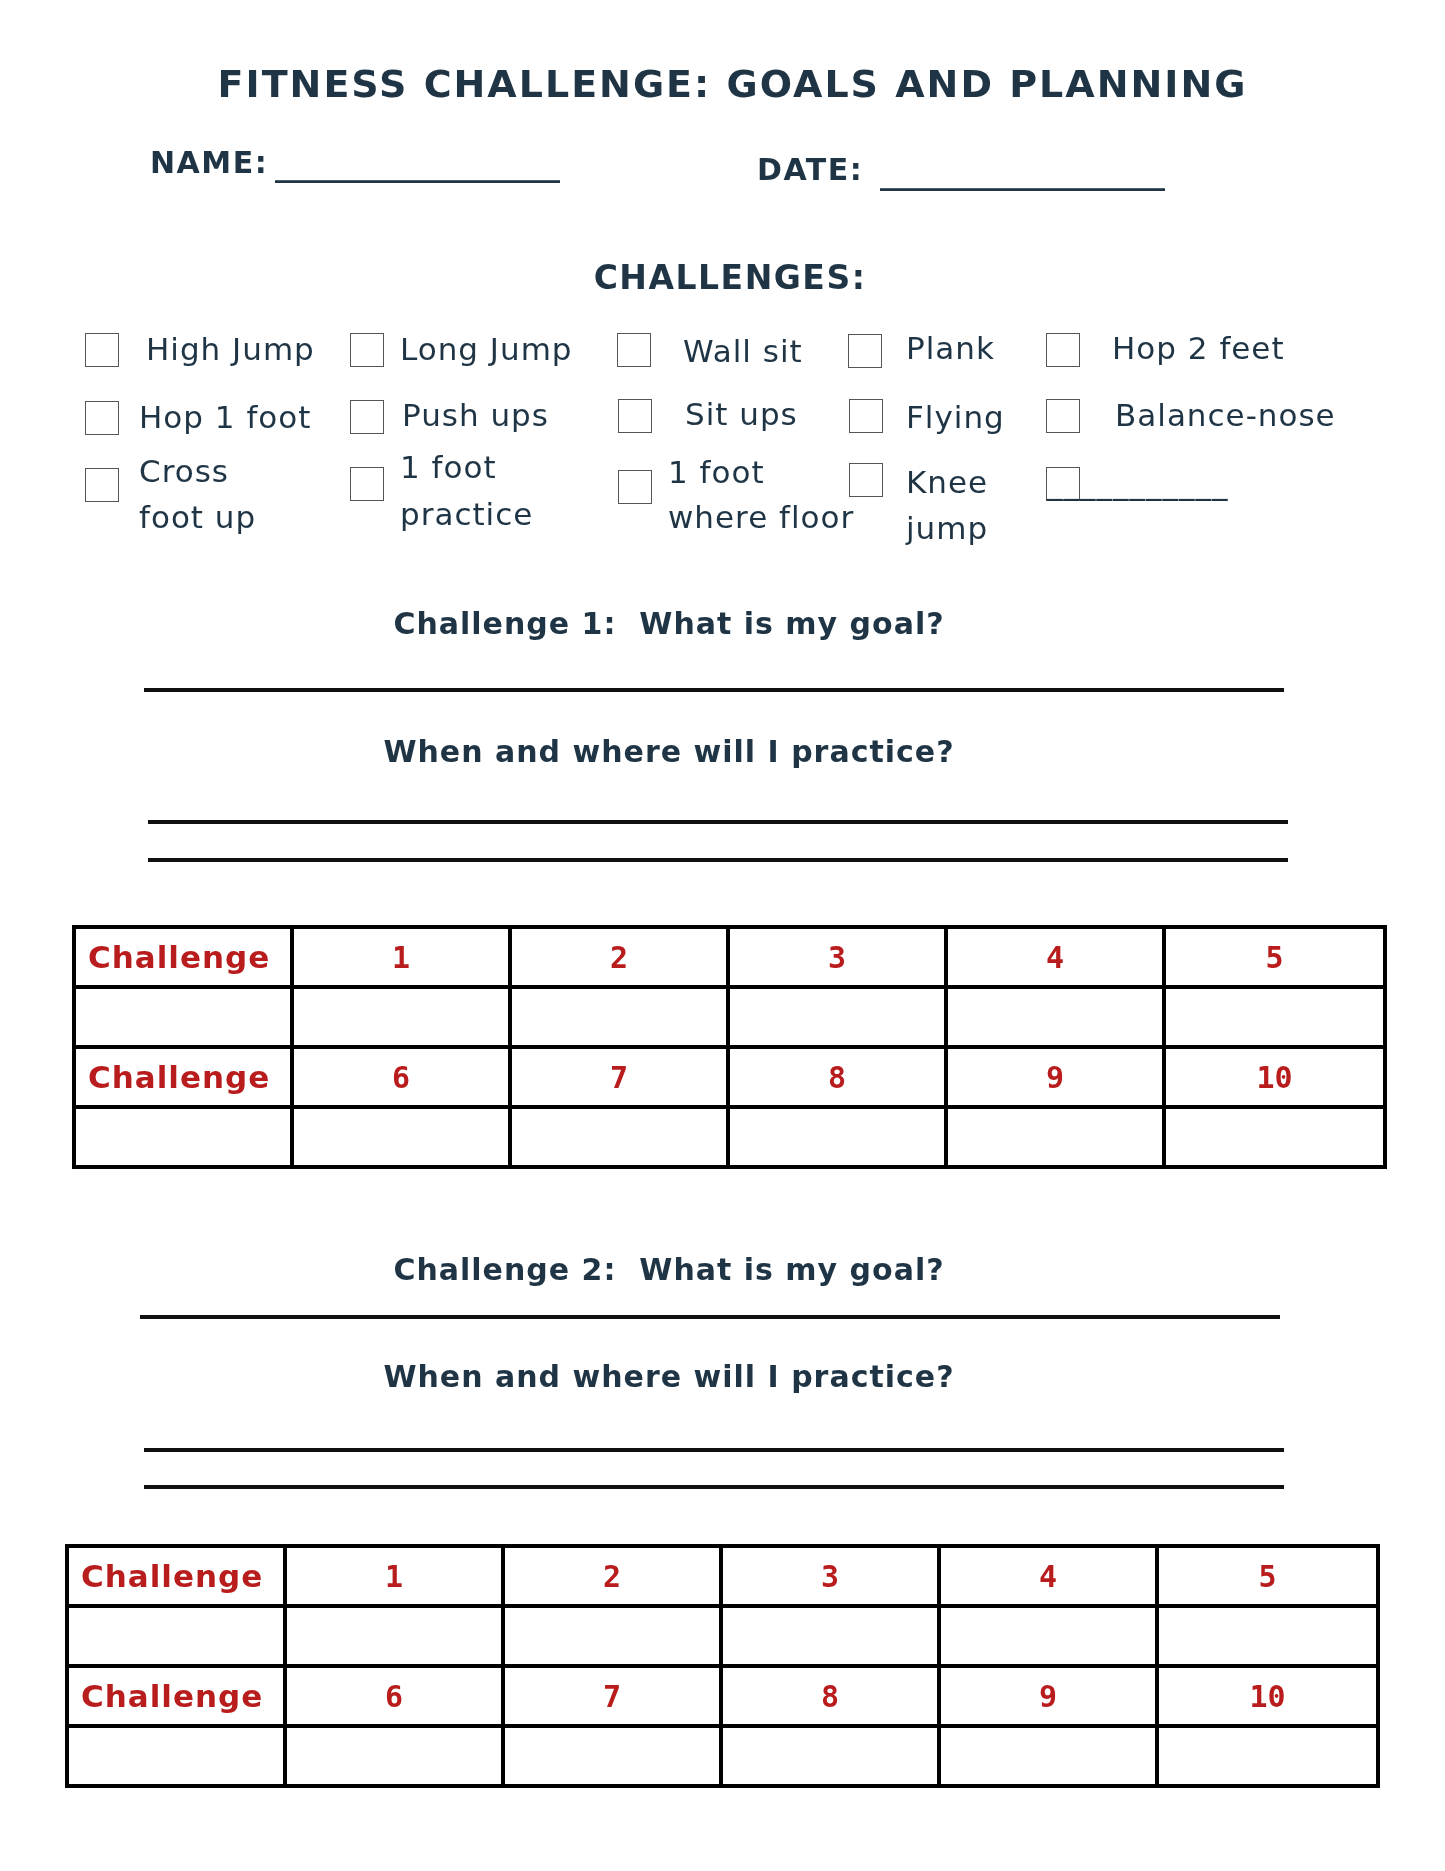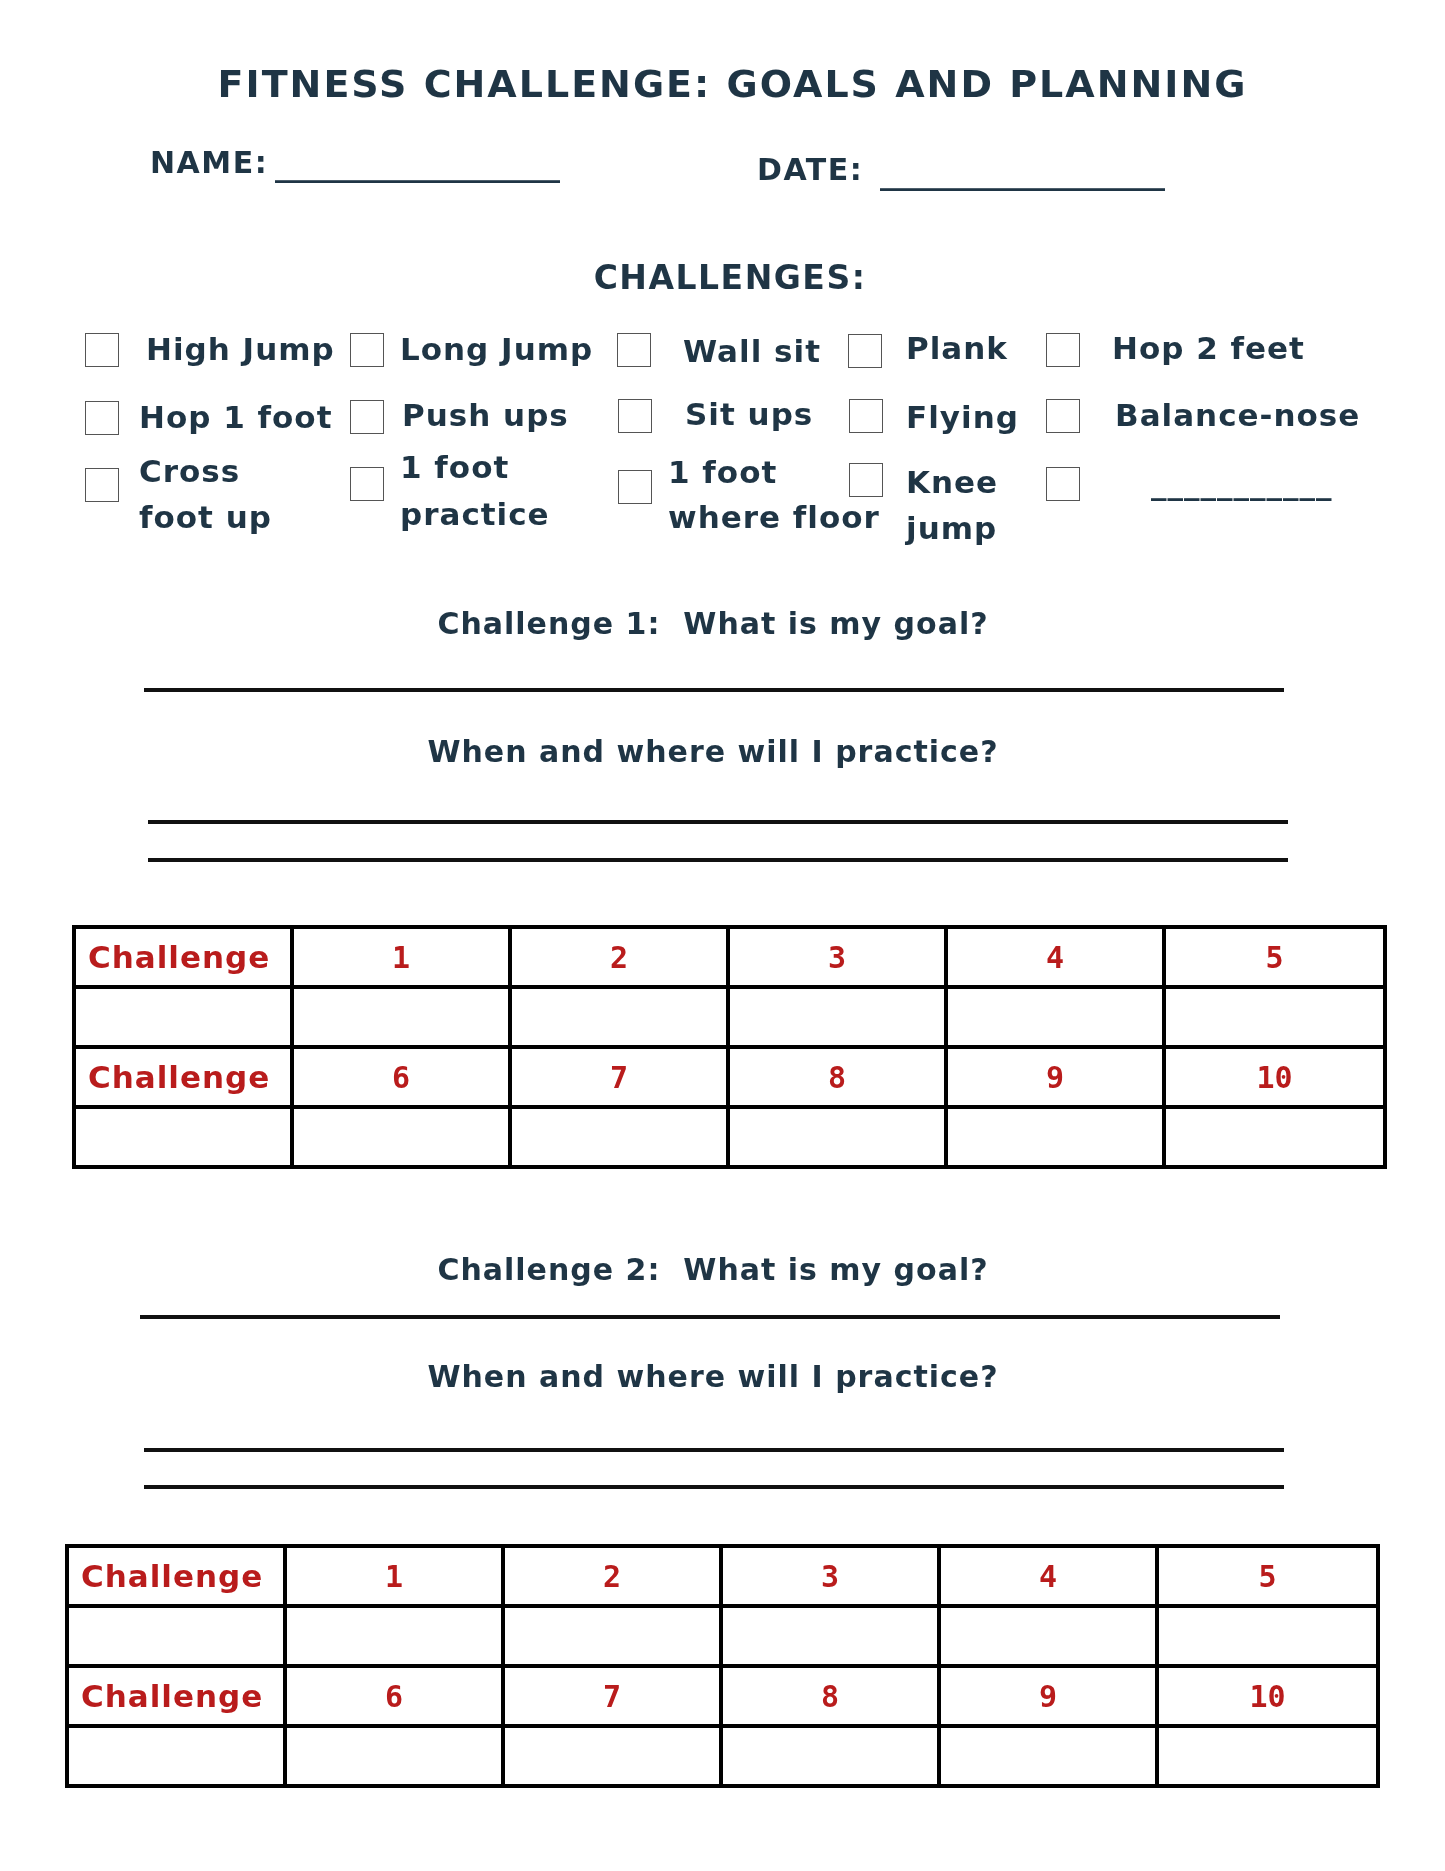--- a/index.html
+++ b/index.html
@@ -43,33 +43,32 @@
     letter-spacing: 1.5px;
   }
   .cb {
     width: 34px; height: 34px;
     border: 1.5px solid #555;
     box-sizing: border-box;
     background: #fff;
   }
   .cb-label {
     font-size: 31px;
-    font-weight: bold;
+    font-weight: normal;
     letter-spacing: 1px;
     line-height: 46px;
     white-space: nowrap;
   }
   .question {
     left: 0; width: 1338px;
     text-align: center;
     font-size: 30px;
     font-weight: bold;
     letter-spacing: 1px;
     white-space: pre;
-    padding-left: 44px;
   }
   .rule {
     height: 4px;
     background: #111;
   }
   table.tracker {
     position: absolute;
     border-collapse: collapse;
     table-layout: fixed;
   }
@@ -144,21 +143,21 @@
 
 <div class="abs cb" style="left:618px; top:470px;"></div>
 <div class="abs cb-label" style="left:668px; top:449px;">1 foot</div>
 <div class="abs cb-label" style="left:668px; top:494px;">where floor</div>
 
 <div class="abs cb" style="left:849px; top:463px;"></div>
 <div class="abs cb-label" style="left:906px; top:459px;">Knee</div>
 <div class="abs cb-label" style="left:906px; top:505px;">jump</div>
 
 <div class="abs cb" style="left:1046px; top:467px;"></div>
-<div class="abs cb-label" style="left:1151px; top:460px;">___________</div>
+<div class="abs cb-label" style="left:1047px; top:460px;">___________</div>
 
 <div class="abs question" style="top:606px;">Challenge 1:  What is my goal?</div>
 <div class="abs rule" style="left:144px; width:1140px; top:688px;"></div>
 <div class="abs question" style="top:734px;">When and where will I practice?</div>
 <div class="abs rule" style="left:148px; width:1140px; top:820px;"></div>
 <div class="abs rule" style="left:148px; width:1140px; top:858px;"></div>
 
 <table class="tracker" style="left:72px; top:925px; width:1311px;">
   <colgroup>
     <col style="width:218px">

